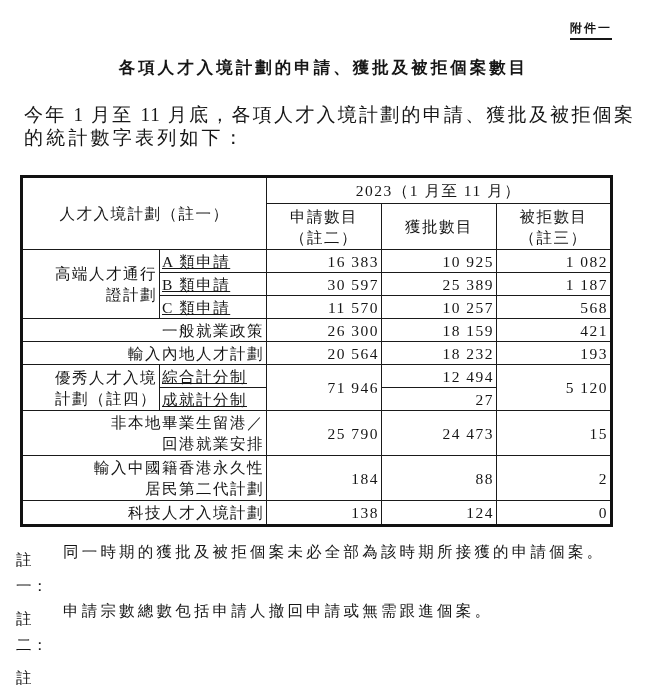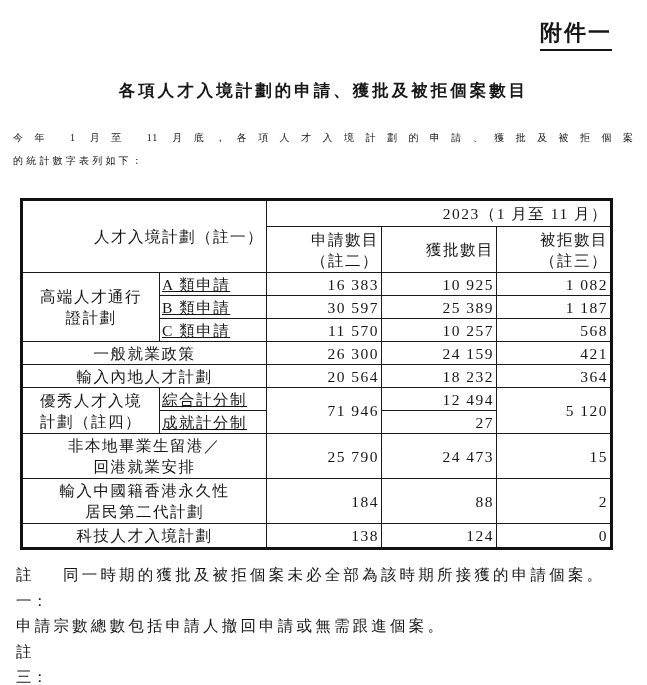--- a/index.html
+++ b/index.html
@@ -3,56 +3,56 @@
 <meta charset="utf-8">
 <style>
   html,body { margin:0; padding:0; background:#ffffff; }
   .page {
     width:647px; height:685px; background:#ffffff; overflow:hidden;
     font-family:"Liberation Serif","DejaVu Serif",serif;
     color:#161616; position:relative; box-sizing:border-box;
   }
   .appendix-row { padding:18px 35px 0 0; text-align:right; }
   .appendix {
-    display:inline-block; font-weight:bold; font-size:22px;
+    display:inline-block; font-weight:bold; font-size:12px;
     letter-spacing:2px; border-bottom:2px solid #161616; padding-bottom:1px;
   }
   .title {
-    margin-top:29px; text-align:center; font-weight:bold;
+    margin-top:17px; text-align:center; font-weight:bold;
     font-size:16.5px; letter-spacing:3px;
   }
-  .intro { margin:25px 13px 0 13px; font-size:10px; line-height:22.5px; }
+  .intro { margin:25px 13px 0 24px; font-size:19px; line-height:22.5px; }
   .intro-l1 { text-align:justify; text-align-last:justify; letter-spacing:1px; }
   .intro-l2 { letter-spacing:3.2px; }
 
   table.stats {
     border-collapse:collapse; table-layout:fixed; width:590px;
     margin:26px 0 0 20px; border:3px solid #111111;
   }
   table.stats td {
     border:1px solid #1a1a1a; font-size:15.5px; letter-spacing:1.5px;
     padding:0 2px; vertical-align:middle; line-height:21px; overflow:hidden;
   }
   tr.h1 { height:27px; }
   tr.h2 { height:46px; }
   tr.r  { height:23px; }
   tr.tall { height:45px; }
   tr.last { height:25px; }
-  td.c { text-align:right; }
+  td.c { text-align:center; }
   td.subhead { border-bottom:3px solid #111111; }
   td.corner { border-bottom:3px solid #111111; }
   td.vd { border-left:2px solid #111111; }
   td.num { text-align:right; letter-spacing:0.5px;margin-left:41px; }
-  td.name { text-align:center; padding-left:3px; }
+  td.name { text-align:right; padding-left:3px; }
   td.sub { text-align:left; padding-left:3px;text-decoration:underline; }
   .ws { white-space:pre-line;margin-top:16px; }
 
   .footnotes { margin:12px 10px 0 16px; }
   .fn { display:flex; align-items:flex-start; font-size:15.5px; line-height:25.5px; }
-  .fn-label { flex:0 0 47px; letter-spacing:0.5px; }
+  .fn-label { flex:0 0 47px; letter-spacing:0.5px;margin-top:8px; }
   .fn-text { flex:1; letter-spacing:3.2px; white-space:pre-line; }
 </style>
 </head>
 <body>
 
 <div class="page">
 
   <div class="appendix-row">
     <span class="appendix">附件一</span>
   </div>
@@ -102,29 +102,29 @@
       <tr class="r">
         <td class="sub">C 類申請</td>
         <td class="num vd">11 570</td>
         <td class="num">10 257</td>
         <td class="num">568</td>
       </tr>
 
       <tr class="r">
         <td colspan="2" class="name">一般就業政策</td>
         <td class="num vd">26 300</td>
-        <td class="num">24 159</td>
+        <td class="num">18 159</td>
         <td class="num">421</td>
       </tr>
 
       <tr class="r">
         <td colspan="2" class="name">輸入內地人才計劃</td>
         <td class="num vd">20 564</td>
         <td class="num">18 232</td>
-        <td class="num">364</td>
+        <td class="num">193</td>
       </tr>
 
       <tr class="r">
         <td rowspan="2" class="name ws">優秀人才入境
 計劃（註四）</td>
         <td class="sub">綜合計分制</td>
         <td rowspan="2" class="num vd">71 946</td>
         <td class="num">12 494</td>
         <td rowspan="2" class="num">5 120</td>
       </tr>
@@ -157,20 +157,21 @@
       </tr>
     </tbody>
   </table>
 
   <div class="footnotes">
     <div class="fn">
       <span class="fn-label">註一：</span>
       <span class="fn-text">同一時期的獲批及被拒個案未必全部為該時期所接獲的申請個案。</span>
     </div>
     <div class="fn">
+      <span class="fn-label">註二：</span>
       <span class="fn-text">申請宗數總數包括申請人撤回申請或無需跟進個案。</span>
     </div>
     <div class="fn">
       <span class="fn-label">註三：</span>
     </div>
 
   </div>
 
 </div>
 

